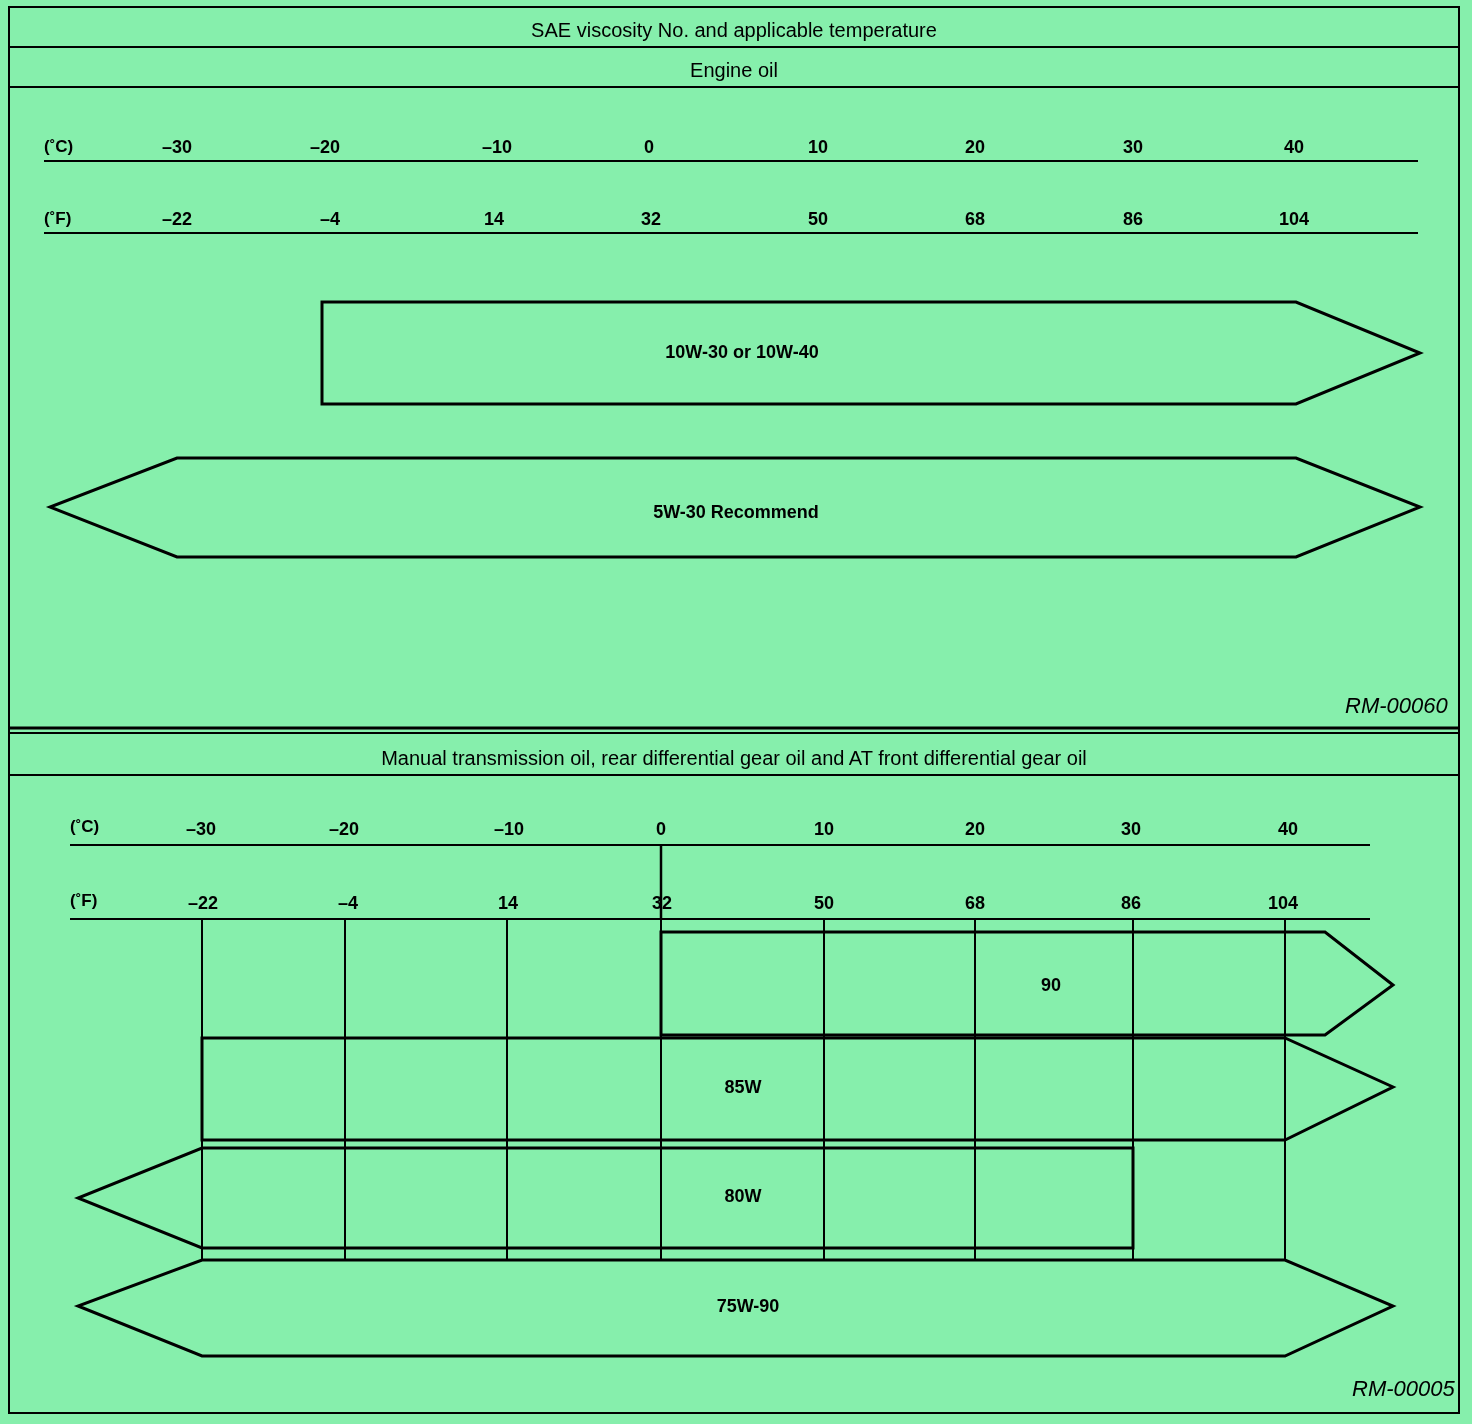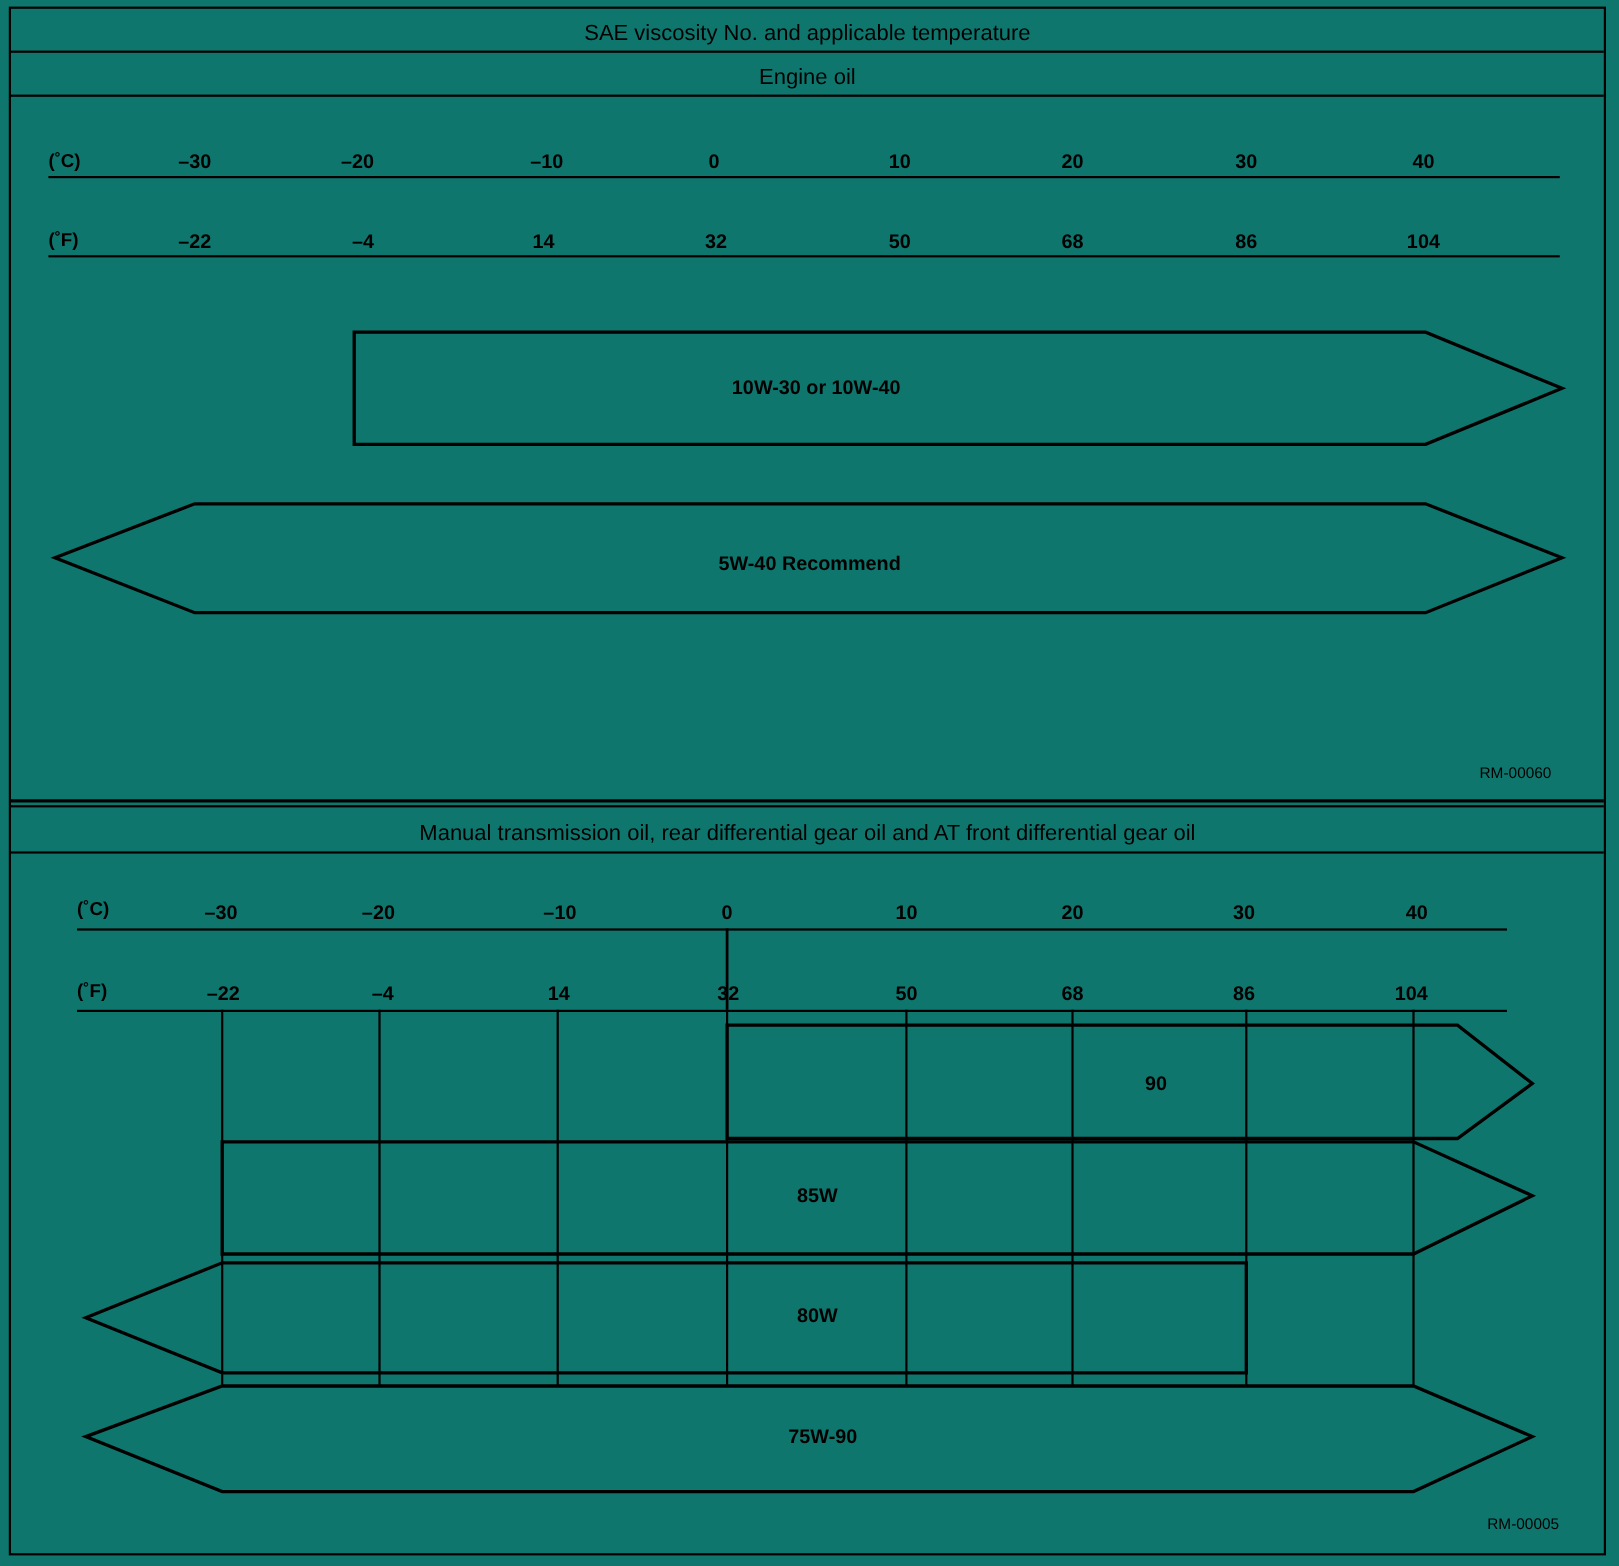--- a/index.html
+++ b/index.html
@@ -8,21 +8,21 @@
     background: #ffffff;
   }
   body {
     font-family: "Liberation Sans", sans-serif;
     color: #000000;
   }
   #page {
     position: relative;
     width: 1472px;
     height: 1424px;
-    background: #0f766e;
+    background: #86efac;
     overflow: hidden;
   }
   .outer-frame {
     position: absolute;
     left: 8px;
     top: 6px;
     width: 1452px;
     height: 1408px;
     border: 2px solid #000;
     box-sizing: border-box;
@@ -80,23 +80,24 @@
     position: absolute;
     font-size: 18px;
     font-weight: bold;
     line-height: 1;
     text-align: center;
     transform: translate(-50%, -50%);
     white-space: nowrap;
   }
   .rm-code {
     position: absolute;
-    font-size: 14px;
-    line-height: 1;
-    white-space: nowrap;
+    font-size: 22px;
+    line-height: 1;
+    white-space: nowrap;
+    font-style: italic;
   }
 </style>
 </head>
 <body>
 
 <div id="page">
   <div class="outer-frame"></div>
 
   <div class="hdr" id="hdr-main">SAE viscosity No. and applicable temperature</div>
 
@@ -118,21 +119,21 @@
   <div class="tick-label" style="left:177px; top:210px;">–22</div>
   <div class="tick-label" style="left:330px; top:210px;">–4</div>
   <div class="tick-label" style="left:494px; top:210px;">14</div>
   <div class="tick-label" style="left:651px; top:210px;">32</div>
   <div class="tick-label" style="left:818px; top:210px;">50</div>
   <div class="tick-label" style="left:975px; top:210px;">68</div>
   <div class="tick-label" style="left:1133px; top:210px;">86</div>
   <div class="tick-label" style="left:1294px; top:210px;">104</div>
 
   <div class="band-label" style="left:742px; top:352px;">10W-30 or 10W-40</div>
-  <div class="band-label" style="left:736px; top:512px;">5W-40 Recommend</div>
+  <div class="band-label" style="left:736px; top:512px;">5W-30 Recommend</div>
 
   <div class="rm-code" style="left:1345px; top:695px;">RM-00060</div>
 
   <div class="hdr" id="hdr-mt">Manual transmission oil, rear differential gear oil and AT front differential gear oil</div>
 
   <div class="axis-caption" style="left:70px; top:818px;">(˚C)</div>
   <div class="axis-line" style="left:70px; top:844px; width:1300px;"></div>
   <div class="tick-label" style="left:201px; top:820px;">–30</div>
   <div class="tick-label" style="left:344px; top:820px;">–20</div>
   <div class="tick-label" style="left:509px; top:820px;">–10</div>

